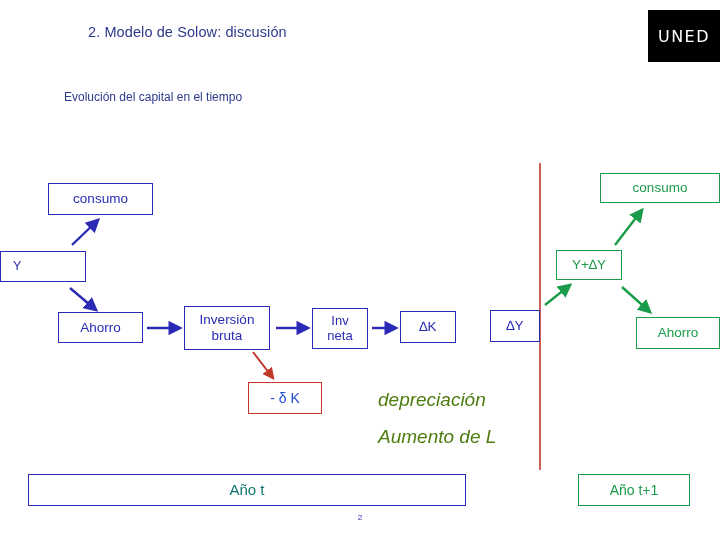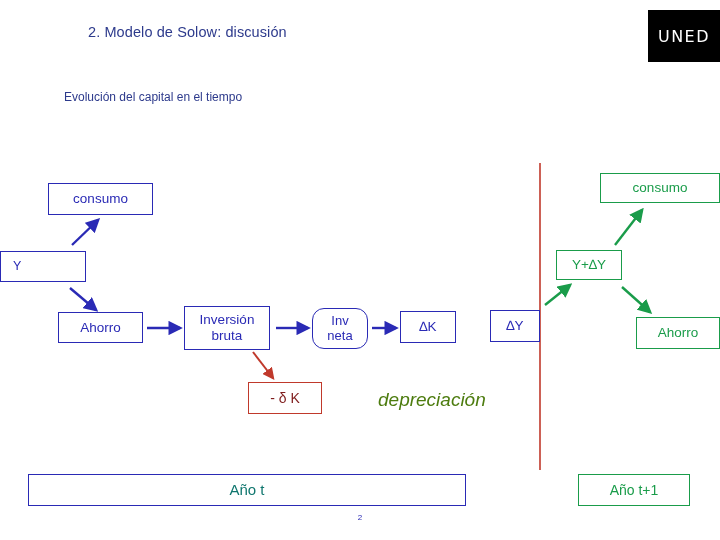--- a/index.html
+++ b/index.html
@@ -64,21 +64,21 @@
   .box-blue {
     border: 1.6px solid #2a2ab5;
     color: #2a2ab5;
   }
   .box-green {
     border: 1.6px solid #1a9c4a;
     color: #1a9c4a;
   }
   .box-red {
     border: 1.6px solid #c0392b;
-    color: #7f1d1d;
+    color: #1d4ed8;
   }
   .box-plain {
     border: 1.3px solid #2a2ab5;
     color: #0f766e;
   }
 
   .b-consumo-l { left: 48px; top: 183px; width: 105px; height: 32px; font-size: 13.5px; }
   .b-consumo-r { left: 600px; top: 173px; width: 120px; height: 30px; font-size: 13.5px; }
   .b-y        { left: 0px;  top: 251px; width: 86px;  height: 31px; font-size: 12.5px; }
   .b-ydy      { left: 556px; top: 250px; width: 66px;  height: 30px; font-size: 13.5px; }
@@ -162,25 +162,26 @@
     <line x1="622" y1="287" x2="650" y2="312" stroke="#1a9c4a" stroke-width="2.4" marker-end="url(#arrow-green)"></line>
   </svg>
 
   <div class="abs box box-blue b-consumo-l">consumo</div>
   <div class="abs box box-green b-consumo-r">consumo</div>
   <div class="abs box box-blue b-y" style="justify-content:flex-start;padding-left:12px;">Y</div>
   <div class="abs box box-green b-ydy">Y+∆Y</div>
   <div class="abs box box-blue b-ahorro-l">Ahorro</div>
   <div class="abs box box-blue b-invbruta" style="white-space:pre-line;">Inversión
 bruta</div>
-  <div class="abs box box-blue b-invneta" style="white-space:pre-line;border-radius:12px;">Inv
+  <div class="abs box box-blue b-invneta" style="white-space:pre-line;">Inv
 neta</div>
   <div class="abs box box-blue b-dk">∆K</div>
   <div class="abs box box-blue b-dy">∆Y</div>
   <div class="abs box box-green b-ahorro-r">Ahorro</div>
   <div class="abs box box-red b-deltak">- δ K</div>
   <div class="abs box box-plain b-anot">Año t</div>
   <div class="abs box box-green b-anot1">Año t+1</div>
 
   <div class="abs txt-free t-depreciacion">depreciación</div>
+  <div class="abs txt-free t-aumentol">Aumento de L</div>
 
   <div class="abs page-num">2</div>
 </div>
 
 </body></html>

